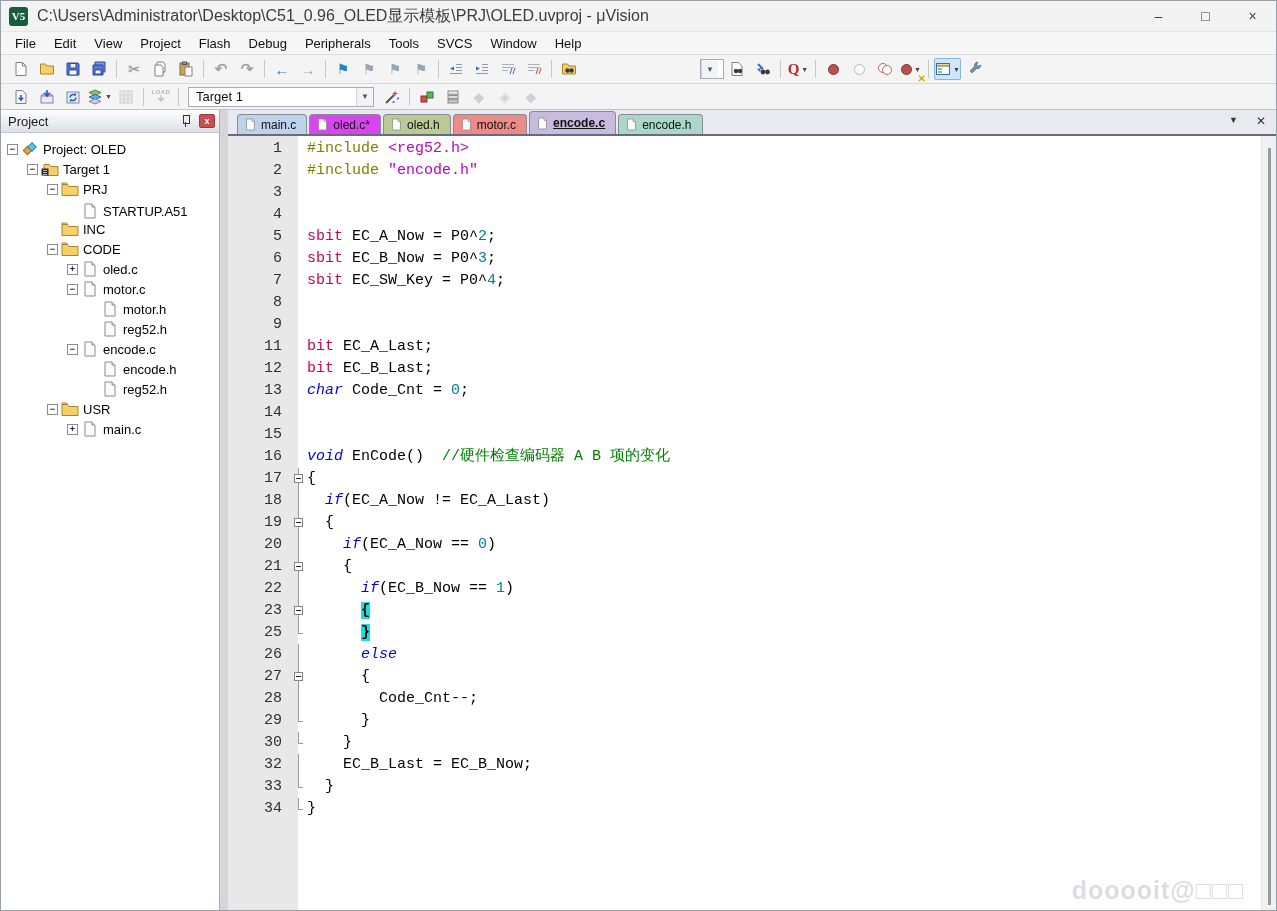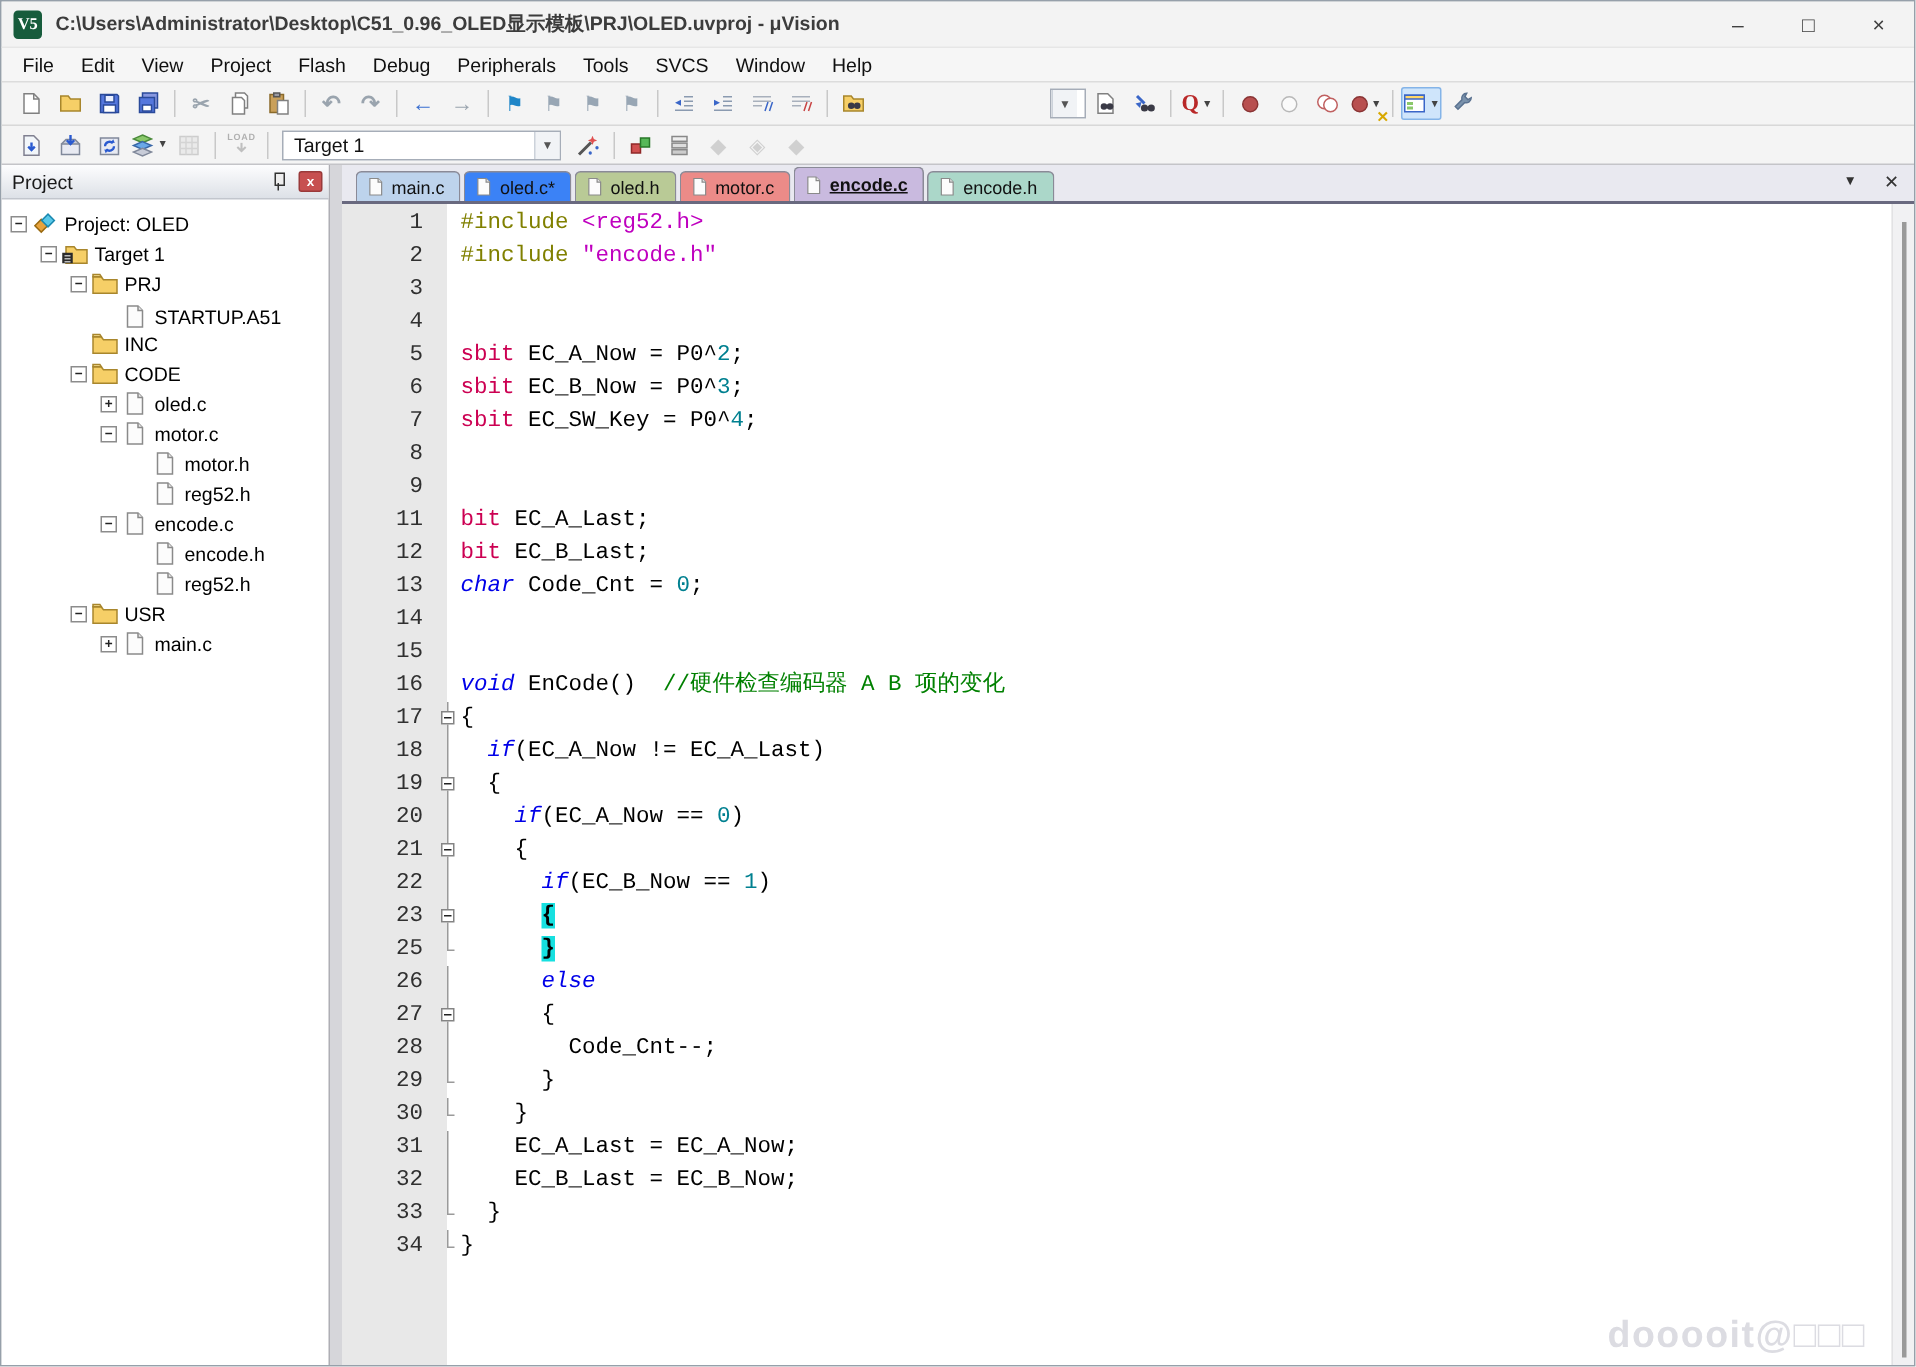--- a/index.html
+++ b/index.html
@@ -4,21 +4,21 @@
 <style>
   * { box-sizing: border-box; margin: 0; padding: 0; }
   body { background:#c8c8c8; font-family:"Liberation Sans", sans-serif; }
   .window { width:1277px; height:911px; background:#f0f0f0; border:1px solid #96a0aa;
             position:relative; overflow:hidden; }
 
   
   .titlebar { height:30px; display:flex; align-items:center; background:#f3f3f3; padding-left:8px; }
   .app-icon { width:19px; height:19px; background:#175c3c; color:#fff; border-radius:3px;
               font:bold 11px/19px "Liberation Serif", serif; text-align:center; flex:none; }
-  .title-text { margin-left:9px; font-size:13px; color:#3c3c3c; white-space:nowrap;font-weight:bold; }
+  .title-text { margin-left:9px; font-size:16px; color:#3c3c3c; white-space:nowrap; }
   .win-controls { margin-left:auto; display:flex; height:100%; }
   .win-btn { width:47px; height:100%; display:flex; align-items:center; justify-content:center;
              font-size:14px; color:#404040; }
 
   
   .menubar { height:23px; display:flex; align-items:center; background:#f6f6f6; padding-left:5px;
              border-top:1px solid #e6e6e6; }
   .menu-item { padding:0 9px; font-size:13px; color:#101010; }
 
   
@@ -556,21 +556,21 @@
       <div class="tabstrip" id="tabstrip">
           <div class="tab" style="background: rgb(189, 211, 236);">
             <span class="tab-icon">
               <svg xmlns="http://www.w3.org/2000/svg" viewBox="0 0 14 16">
                 <path d="M2 1h7l3 3v11H2z" fill="#fcfcfc" stroke="#8a8a8a"></path>
                 <path d="M9 1v3h3" fill="#e8e8e8" stroke="#8a8a8a"></path>
               </svg>
             </span>
             <span class="tab-label">main.c</span>
           </div>
-          <div class="tab" style="background: #3b82f6;">
+          <div class="tab" style="background: #d946ef;">
             <span class="tab-icon">
               <svg xmlns="http://www.w3.org/2000/svg" viewBox="0 0 14 16">
                 <path d="M2 1h7l3 3v11H2z" fill="#fcfcfc" stroke="#8a8a8a"></path>
                 <path d="M9 1v3h3" fill="#e8e8e8" stroke="#8a8a8a"></path>
               </svg>
             </span>
             <span class="tab-label">oled.c*</span>
           </div>
           <div class="tab" style="background: rgb(185, 202, 150);">
             <span class="tab-icon">
@@ -636,21 +636,20 @@
             <div class="code-row"><span class="ln">20</span><span class="fold fline"></span><span class="ct"><span class="s-pln">    </span><span class="s-kw">if</span><span class="s-pln">(EC_A_Now == </span><span class="s-num">0</span><span class="s-pln">)</span></span></div>
             <div class="code-row"><span class="ln">21</span><span class="fold fminus"><span class="fbox"></span></span><span class="ct"><span class="s-pln">    {</span></span></div>
             <div class="code-row"><span class="ln">22</span><span class="fold fline"></span><span class="ct"><span class="s-pln">      </span><span class="s-kw">if</span><span class="s-pln">(EC_B_Now == </span><span class="s-num">1</span><span class="s-pln">)</span></span></div>
             <div class="code-row"><span class="ln">23</span><span class="fold fminus"><span class="fbox"></span></span><span class="ct"><span class="s-pln">      </span><span class="s-hl">{</span></span></div>
             <div class="code-row"><span class="ln">25</span><span class="fold fend"></span><span class="ct"><span class="s-pln">      </span><span class="s-hl">}</span></span></div>
             <div class="code-row"><span class="ln">26</span><span class="fold fline"></span><span class="ct"><span class="s-pln">      </span><span class="s-kw">else</span></span></div>
             <div class="code-row"><span class="ln">27</span><span class="fold fminus"><span class="fbox"></span></span><span class="ct"><span class="s-pln">      {</span></span></div>
             <div class="code-row"><span class="ln">28</span><span class="fold fline"></span><span class="ct"><span class="s-pln">        Code_Cnt--;</span></span></div>
             <div class="code-row"><span class="ln">29</span><span class="fold fend"></span><span class="ct"><span class="s-pln">      }</span></span></div>
             <div class="code-row"><span class="ln">30</span><span class="fold fend"></span><span class="ct"><span class="s-pln">    }</span></span></div>
-            <div class="code-row"><span class="ln">31</span><span class="fold fline"></span><span class="ct"><span class="s-pln">    EC_A_Last = EC_A_Now;</span></span></div>
             <div class="code-row"><span class="ln">32</span><span class="fold fline"></span><span class="ct"><span class="s-pln">    EC_B_Last = EC_B_Now;</span></span></div>
             <div class="code-row"><span class="ln">33</span><span class="fold fend"></span><span class="ct"><span class="s-pln">  }</span></span></div>
             <div class="code-row"><span class="ln">34</span><span class="fold fend"></span><span class="ct"><span class="s-pln">}</span></span></div>
           </div>
         <div class="vscroll">
             <div class="vthumb"></div>
           </div>
         <div class="watermark">dooooit@□□□</div>
       </div>
     </div>

